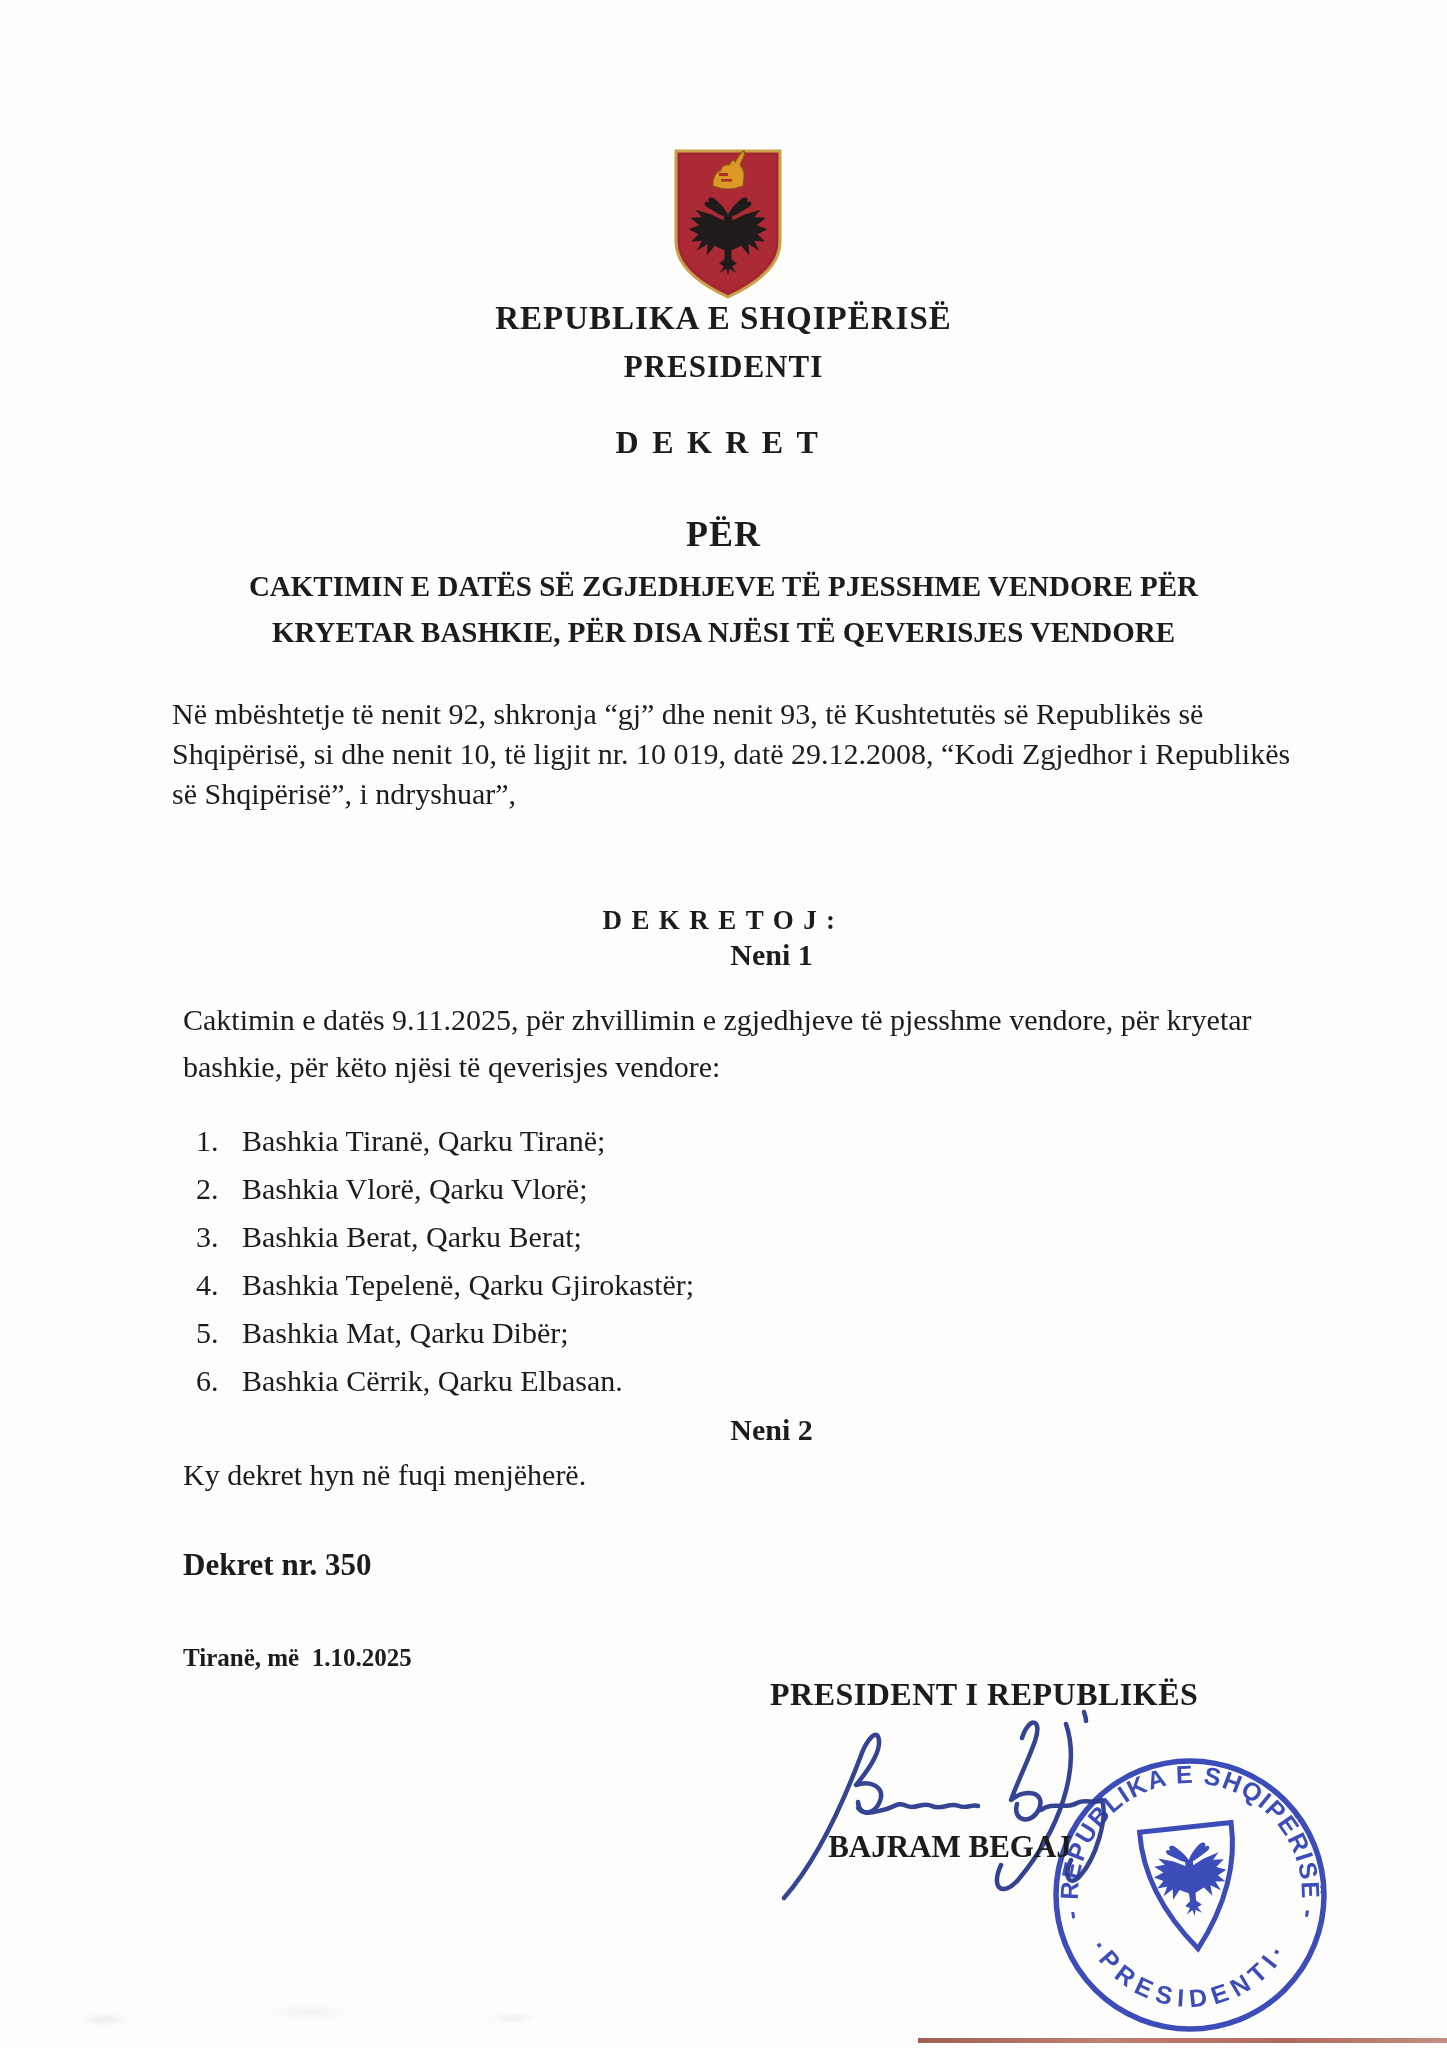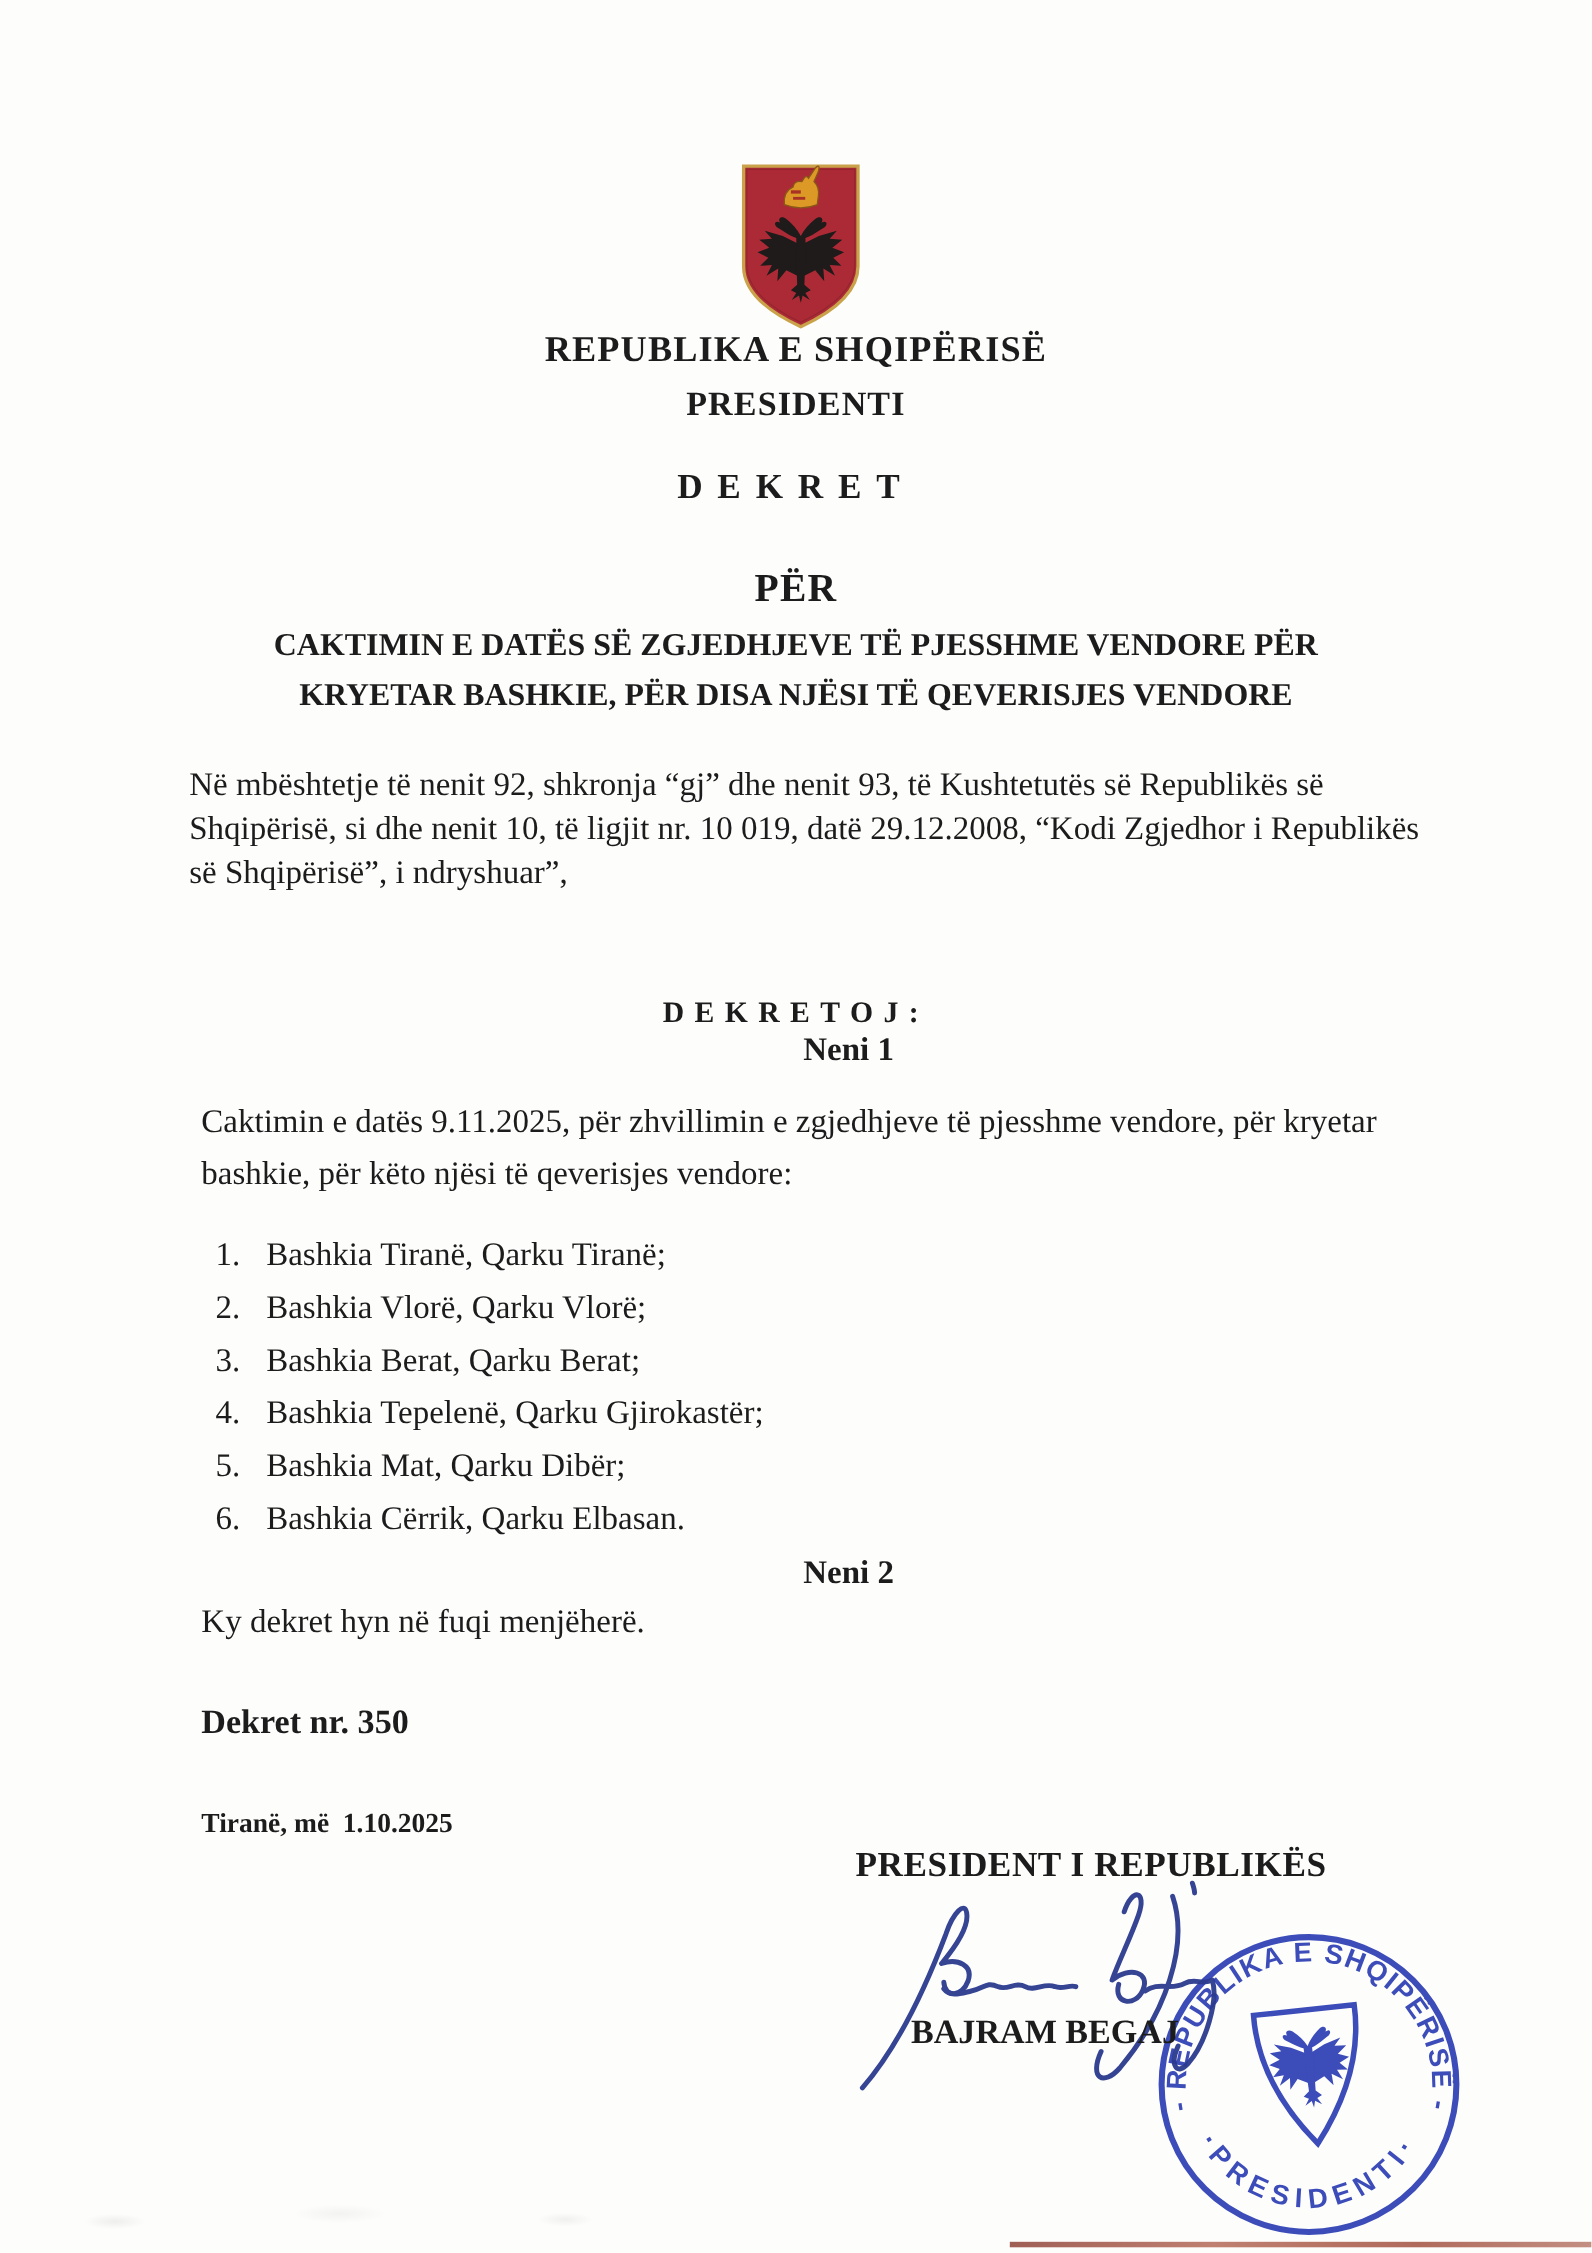--- a/index.html
+++ b/index.html
@@ -25,21 +25,21 @@
   .neni-1{top:938px;}
   .neni-2{top:1413px;}
   .body-par{left:183px;font-size:30px;margin:0;}
   .body-1{top:996px;width:1125px;line-height:47px;}
   .body-2{top:1458px;width:1125px;}
   ol.units{top:1124px;left:196px;margin:0;padding:0;list-style:none;counter-reset:unit;}
   ol.units li{font-size:30px;line-height:34px;margin-bottom:14px;counter-increment:unit;}
   ol.units li::before{content:counter(unit) ".";display:inline-block;width:46px;}
   .decree-no{top:1547px;left:183px;font-size:31px;font-weight:bold;}
   .place-date{top:1644px;left:183px;font-size:25px;font-weight:bold;white-space:pre-wrap;}
-  .sig-title{top:1676px;left:770px;width:436px;text-align:right;font-size:32px;font-weight:bold;letter-spacing:0.5px;}
+  .sig-title{top:1676px;left:770px;width:436px;text-align:left;font-size:32px;font-weight:bold;letter-spacing:0.5px;}
   .sig-name{top:1829px;left:760px;width:380px;text-align:center;font-size:31px;font-weight:bold;z-index:6;}
   .crest{left:671px;top:146px;}
   .stamp{left:1046px;top:1751px;z-index:4;}
   .signature{left:766px;top:1698px;z-index:5;}
   .scan-line{top:2038px;left:918px;width:529px;height:5px;z-index:3;
     background:linear-gradient(90deg,#8f4337 0%,#b46a59 35%,#a2503f 70%,#b87c6d 100%);opacity:.85;}
   .smudge{top:1998px;left:30px;width:620px;height:36px;z-index:1;
     background:
       radial-gradient(40px 10px at 12% 60%, rgba(150,150,150,.14), transparent 70%),
       radial-gradient(60px 12px at 45% 40%, rgba(150,150,150,.10), transparent 70%),

